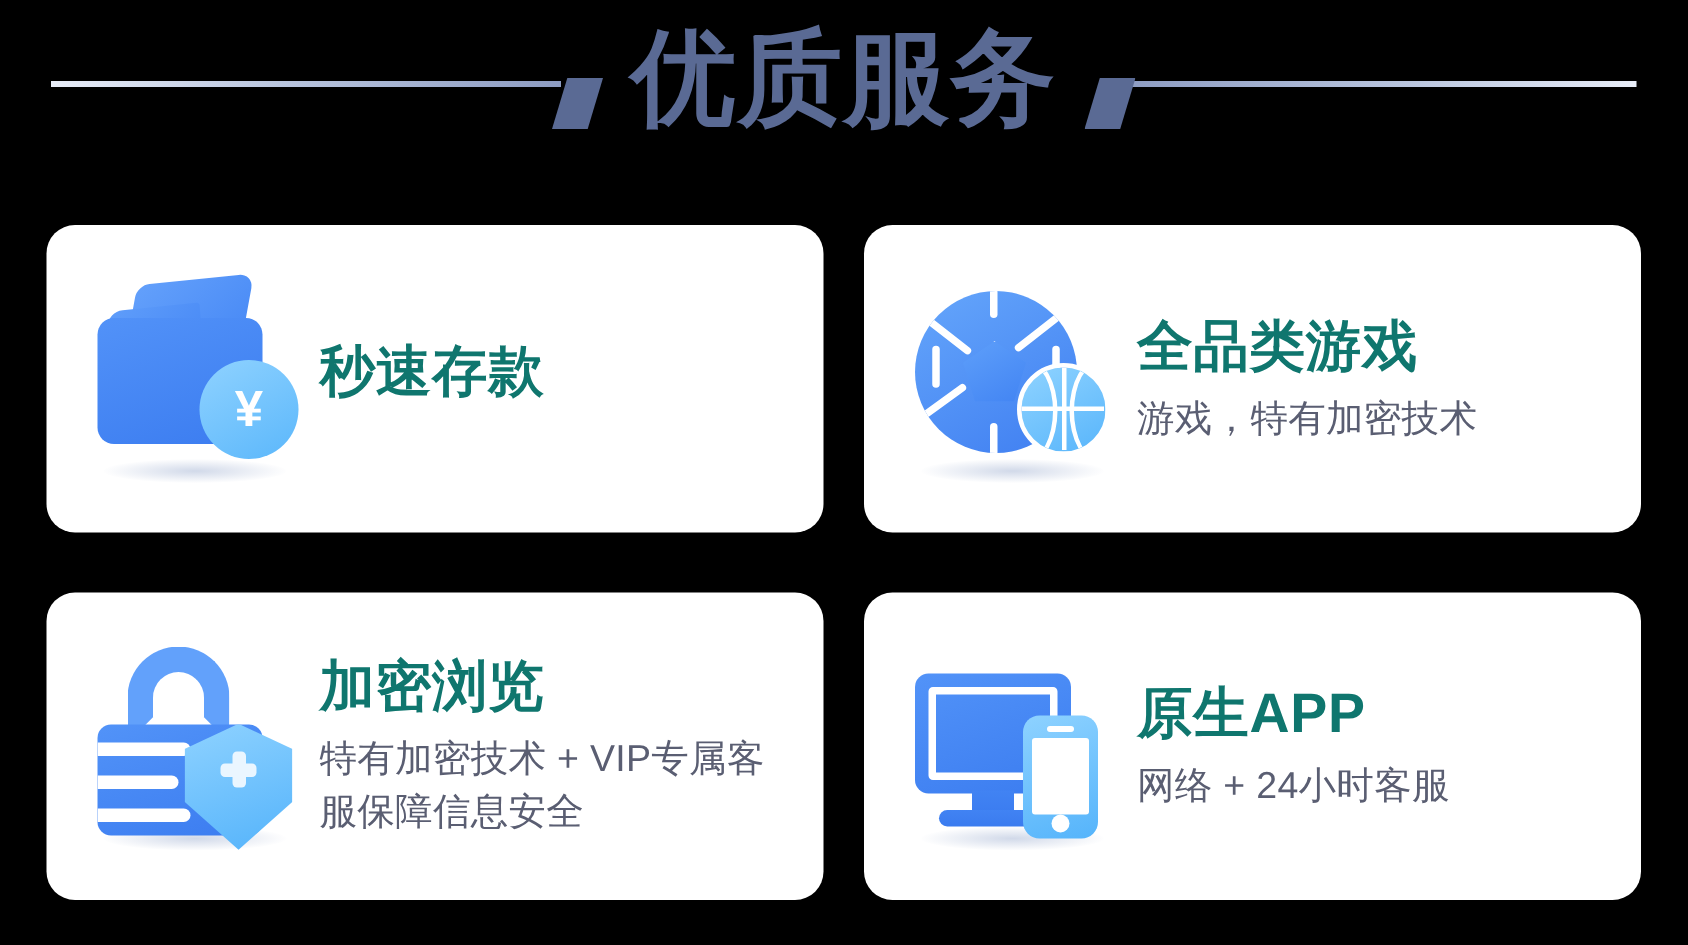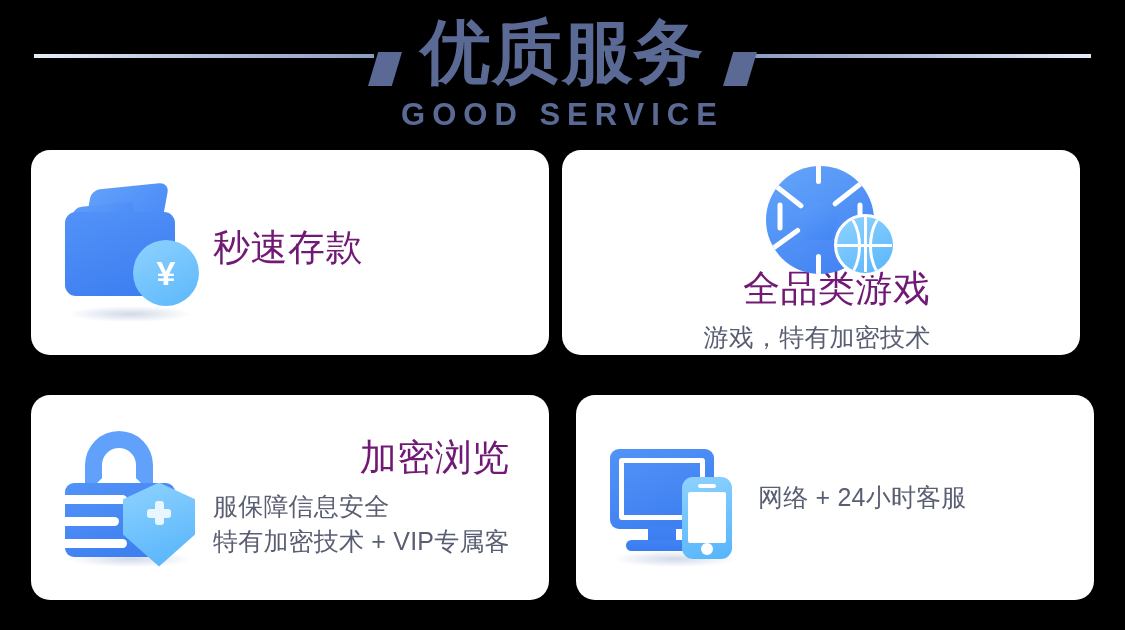--- a/index.html
+++ b/index.html
@@ -36,32 +36,32 @@
     clip-path:polygon(30% 0,100% 0,70% 100%,0 100%);}
 
   
   .grid{position:absolute;left:31px;top:150px;width:1063px;height:450px;}
   .card{
     position:absolute;width:518px;height:205px;background:#fff;
     border-radius:19px;box-sizing:border-box;
     display:flex;align-items:center;
   }
   .c0{left:0;top:0;}
-  .c1{left:531px;top:0;flex-direction:column;}
+  .c1{left:545px;top:0;}
   .c2{left:0;top:245px;}
   .c3{left:545px;top:245px;}
 
   .icon-wrap{
     width:150px;min-width:150px;height:150px;position:relative;
     margin-left:28px;
   }
   .txt{padding-left:4px;padding-right:12px;}
   .t-title{
-    font-size:37px;line-height:44px;font-weight:normal;color:#701a75;
-    letter-spacing:0.5px;white-space:nowrap;margin-bottom:9px;text-align:right;
+    font-size:37px;line-height:44px;font-weight:bold;color:#0f766e;
+    letter-spacing:0.5px;white-space:nowrap;margin-bottom:9px;
   }
   .t-sub{
     font-size:25px;line-height:35px;color:#5a5e72;letter-spacing:0.2px;
   }
   .t-sub span{display:block;white-space:nowrap;}
 
   
   .shadow{
     position:absolute;left:10px;bottom:6px;width:122px;height:16px;
     background:radial-gradient(ellipse at center,rgba(140,160,200,.40) 0%,rgba(140,160,200,0) 72%);
@@ -192,21 +192,20 @@
 <body>
 
 <div class="stage">
 
   <div class="header">
     <div class="rule rule-l"></div>
     <div class="slash slash-l"></div>
     <div class="rule rule-r"></div>
     <div class="slash slash-r"></div>
     <div class="hdr-title">优质服务</div>
-    <div class="hdr-sub">GOOD SERVICE</div>
   </div>
 
   <div class="grid">
 
     <div class="card c0">
       <div class="icon-wrap">
         <div class="shadow"></div>
         <div class="w-flap"></div>
         <div class="w-body"></div>
         <div class="w-notch"></div>
@@ -254,39 +253,40 @@
         <div class="lk-body">
           <i class="lk-l1"></i>
             <i class="lk-l2"></i>
             <i class="lk-l3"></i>
         </div>
         <div class="shield"></div>
       </div>
       <div class="txt">
         <div class="t-title">加密浏览</div>
         <div class="t-sub">
+          <span>特有加密技术 + VIP专属客</span>
           <span>服保障信息安全</span>
-          <span>特有加密技术 + VIP专属客</span>
         </div>
       </div>
     </div>
 
     <div class="card c3">
       <div class="icon-wrap">
         <div class="shadow"></div>
         <div class="mon"></div>
         <div class="mon-neck"></div>
         <div class="mon-base"></div>
         <div class="phone">
           <span class="spk"></span>
             <span class="scr"></span>
             <span class="hm"></span>
         </div>
       </div>
       <div class="txt">
+        <div class="t-title">原生APP</div>
         <div class="t-sub">
           <span>网络 + 24小时客服</span>
         </div>
       </div>
     </div>
 
   </div>
 </div>
 
 </body></html>

